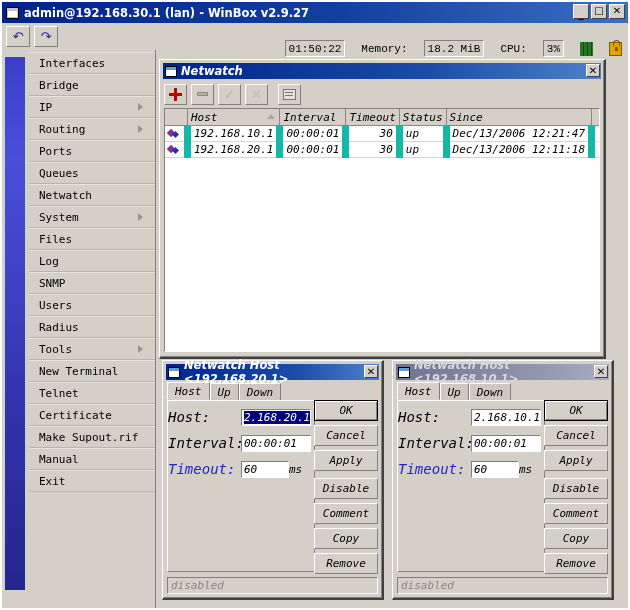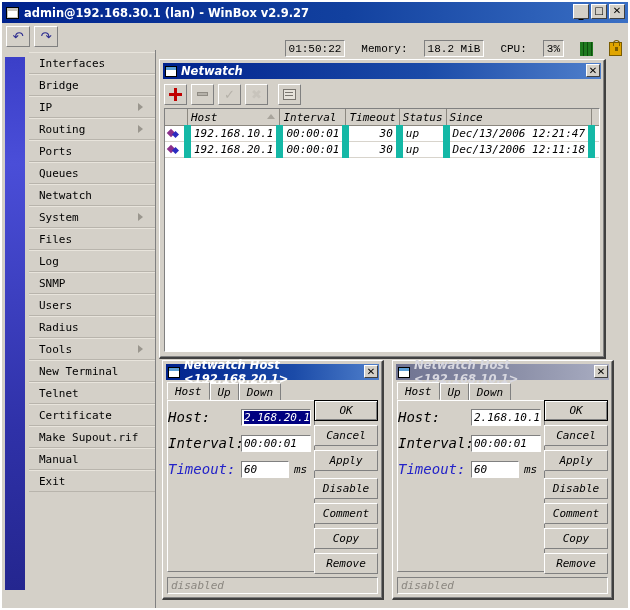--- a/index.html
+++ b/index.html
@@ -142,21 +142,21 @@
      border-right:1px solid #808080;border-bottom:1px solid #808080;box-sizing:border-box;}
   .frow{display:flex;align-items:center;height:20px;margin-top:6px;}
   .frow .flabel{width:68px;text-align:left;padding-right:5px;font-size:14px;color:#000;}
   .frow .flabel.blue{color:#2323c8;}
   .finput{height:17px;background:#ffffff;border:1px solid #808080;
      border-right-color:#ffffff;border-bottom-color:#ffffff;box-sizing:border-box;
      display:flex;align-items:center;padding:0 2px;font-size:11px;}
   .finput.w70{width:70px;} .finput.w48{width:48px;}
   .finput .sel{background:#000080;color:#ffffff;}
   .caret{display:inline-block;width:1px;height:12px;background:#000;margin-left:0px;}
-  .unit{margin-left:5px;font-size:11px;}
+  .unit{font-size:11px;}
   .btncol{position:absolute;right:0;top:18px;width:64px;}
   .dbtn{width:64px;height:21px;margin-bottom:4px;background:#d4d0c8;box-sizing:border-box;
      display:flex;align-items:center;justify-content:center;font-size:11px;color:#000;
      border-top:1px solid #ffffff;border-left:1px solid #ffffff;
      border-right:1px solid #808080;border-bottom:1px solid #808080;}
   .dbtn.default{border:1px solid #000;box-shadow:inset 1px 1px 0 #ffffff,inset -1px -1px 0 #808080;}
   .dbtn.gap{margin-top:7px;}
   .dstatus{position:absolute;left:0;right:0;bottom:0;height:17px;background:#d4d0c8;
      border:1px solid #808080;border-right-color:#ffffff;border-bottom-color:#ffffff;
      box-sizing:border-box;display:flex;align-items:center;padding-left:3px;

